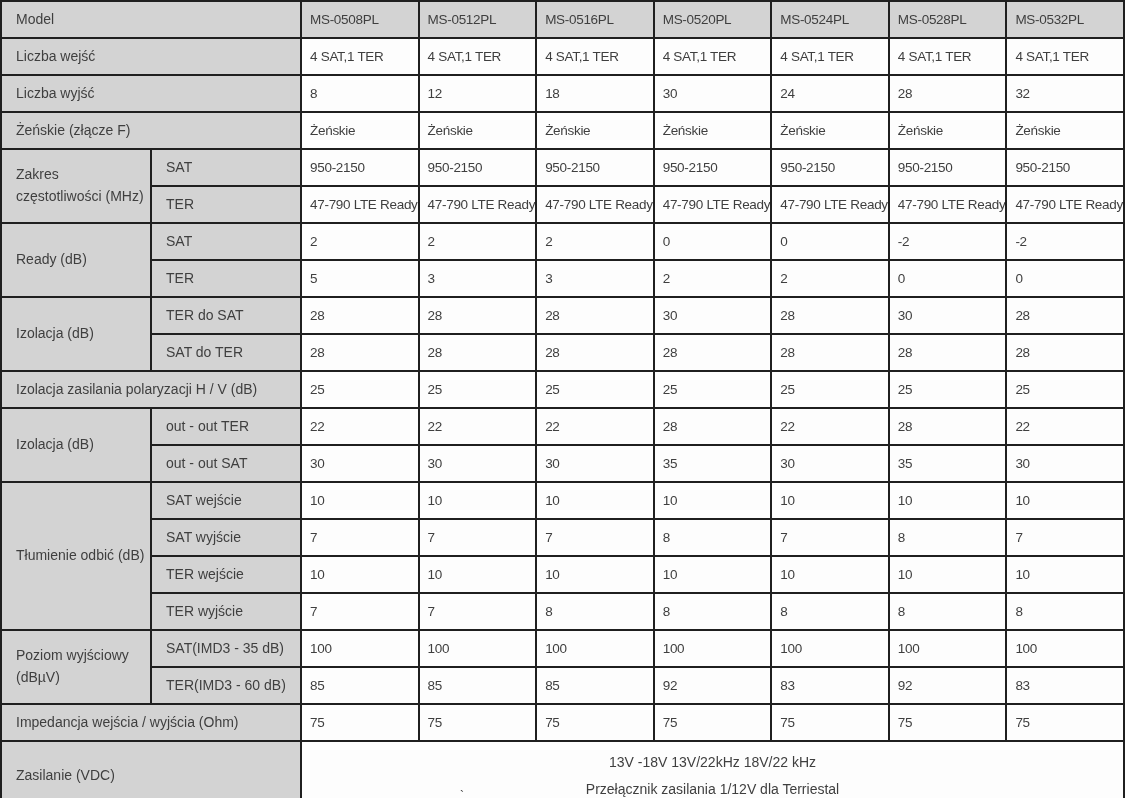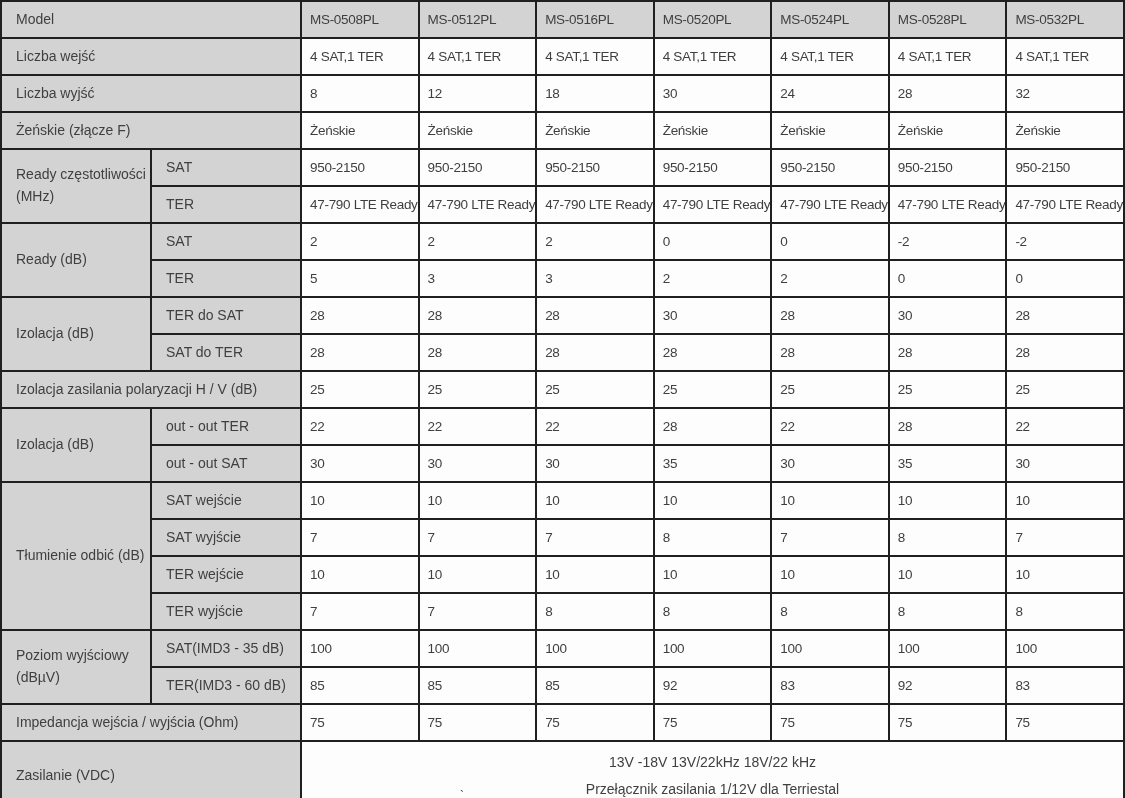--- a/index.html
+++ b/index.html
@@ -104,21 +104,21 @@
   <td class="val">Żeńskie</td>
         <td class="val">Żeńskie</td>
         <td class="val">Żeńskie</td>
         <td class="val">Żeńskie</td>
         <td class="val">Żeńskie</td>
         <td class="val">Żeńskie</td>
         <td class="val">Żeńskie</td>
       </tr>
 
   <tr>
-    <td class="lbl" rowspan="2">Ready częstotliwości (MHz)</td>
+    <td class="lbl" rowspan="2">Zakres częstotliwości (MHz)</td>
     <td class="lbl">SAT</td>
   <td class="val">950-2150</td>
         <td class="val">950-2150</td>
         <td class="val">950-2150</td>
         <td class="val">950-2150</td>
         <td class="val">950-2150</td>
         <td class="val">950-2150</td>
         <td class="val">950-2150</td>
       </tr>
   <tr>

